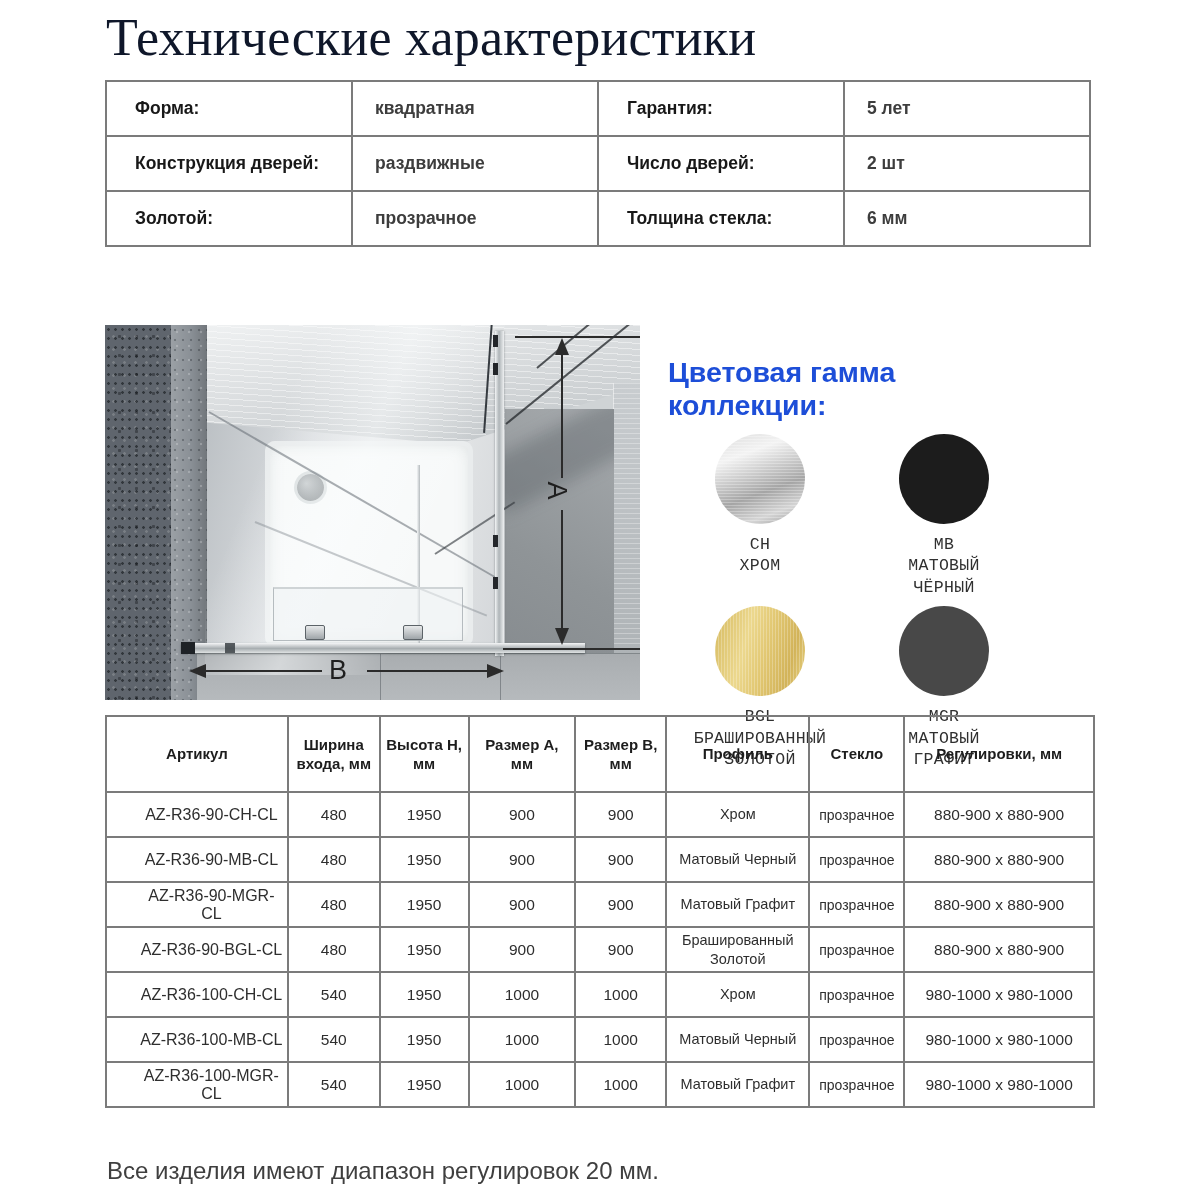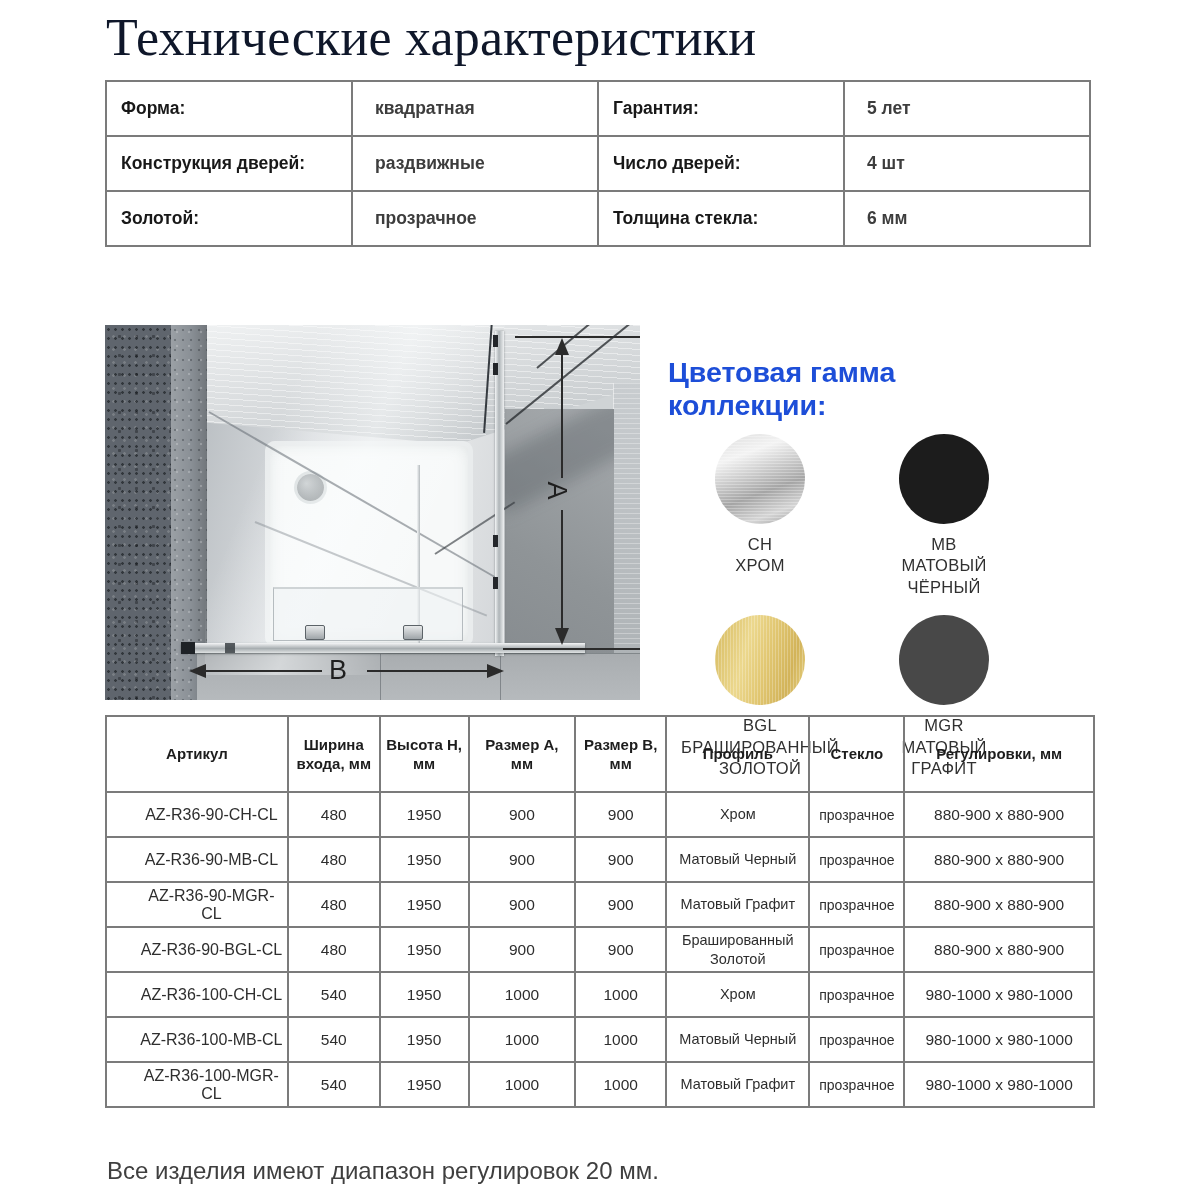--- a/index.html
+++ b/index.html
@@ -5,21 +5,21 @@
   * { box-sizing: border-box; margin: 0; padding: 0; }
   html,body { width:1200px; height:1200px; background:#fff; font-family:"Liberation Sans","DejaVu Sans",sans-serif; color:#2e2e2e; }
   .abs { position:absolute; }
 
   
   #title { left:106px; top:8px; font-size:52px; font-weight:400; color:#0f172a; letter-spacing:.2px;font-family:Liberation Serif, serif; }
 
   
   #spec-table { left:105px; top:80px; width:986px; border-collapse:collapse; table-layout:fixed; }
   #spec-table td { border:2px solid #7b7b7b; height:55px; font-size:17.5px; vertical-align:middle; }
-  #spec-table td.sp-label { font-weight:bold; color:#181818; padding-left:14px; }
+  #spec-table td.sp-label { font-weight:bold; color:#181818; padding-left:28px; }
   #spec-table td.sp-value { color:#3d3d3d; padding-left:22px;font-weight:bold; }
 
   
   #photo { left:105px; top:325px; width:535px; height:375px; overflow:hidden; background:#cfd3d5; }
   #photo div { position:absolute; }
   .ph-interior { left:100px; top:0; width:302px; height:352px;
     background:linear-gradient(100deg,#b7bcc0,#dadde0 35%,#e8eaeb 65%,#d2d5d8); }
   .ph-ceiling { left:100px; top:0; width:435px; height:122px;
     background-image:repeating-linear-gradient(184deg, rgba(255,255,255,.45) 0 1px, rgba(255,255,255,0) 1px 6px),
       linear-gradient(170deg,#eff1f2 0%,#d9dcde 45%,#bcc1c4 100%);
@@ -88,21 +88,21 @@
   .dimB-tri-left { left:84px; top:339px; width:0; height:0; border-top:7px solid transparent;
     border-bottom:7px solid transparent; border-right:17px solid #2b2b2b; }
   .dimB-tri-right { left:382px; top:339px; width:0; height:0; border-top:7px solid transparent;
     border-bottom:7px solid transparent; border-left:17px solid #2b2b2b; }
   .dimB-line-left { left:101px; top:345px; width:116px; height:2px; }
   .dimB-line-right { left:262px; top:345px; width:120px; height:2px; }
 
   
   #colors { left:668px; top:328px; width:380px; }
   #colors-heading { font-size:28.5px; font-weight:bold; color:#1d4ed8; margin-bottom:12px;margin-top:28px; }
-  #swatch-grid { display:grid; grid-template-columns:184px 184px; row-gap:17px; }
+  #swatch-grid { display:grid; grid-template-columns:184px 184px; row-gap:8px;font-family:Liberation Mono, monospace; }
   .swatch { display:flex; flex-direction:column; align-items:center; }
   .sw-circle { width:90px; height:90px; border-radius:50%; }
   .sw-circle.chrome { background-image:repeating-linear-gradient(0deg, rgba(255,255,255,.28) 0 1px, rgba(255,255,255,0) 1px 3px),
       linear-gradient(160deg,#dcdcdc 0%,#f3f3f3 25%,#c9c9c9 45%,#a5a5a5 62%,#d5d5d5 82%,#9a9a9a 100%); }
   .sw-circle.gold { background-image:repeating-linear-gradient(90deg, rgba(255,255,255,.25) 0 1px, rgba(255,255,255,0) 1px 3px),
       linear-gradient(105deg,#d5b95e 0%,#ecd88e 35%,#e2c873 55%,#d2b359 80%,#e7d283 100%); }
   .sw-label { margin-top:10px; font-size:16.5px; line-height:1.3; color:#303030; text-align:center; white-space:pre-line; letter-spacing:.3px; }
 
   
   #products-table { left:105px; top:715px; width:990px; border-collapse:collapse; table-layout:fixed; }
@@ -126,21 +126,21 @@
       <tr>
         <td class="sp-label">Форма:</td>
         <td class="sp-value">квадратная</td>
         <td class="sp-label">Гарантия:</td>
         <td class="sp-value">5 лет</td>
       </tr>
       <tr>
         <td class="sp-label">Конструкция дверей:</td>
         <td class="sp-value">раздвижные</td>
         <td class="sp-label">Число дверей:</td>
-        <td class="sp-value">4 шт</td>
+        <td class="sp-value">2 шт</td>
       </tr>
       <tr>
         <td class="sp-label">Золотой:</td>
         <td class="sp-value">прозрачное</td>
         <td class="sp-label">Толщина стекла:</td>
         <td class="sp-value">6 мм</td>
       </tr>
     </tbody>
 </table>
 

